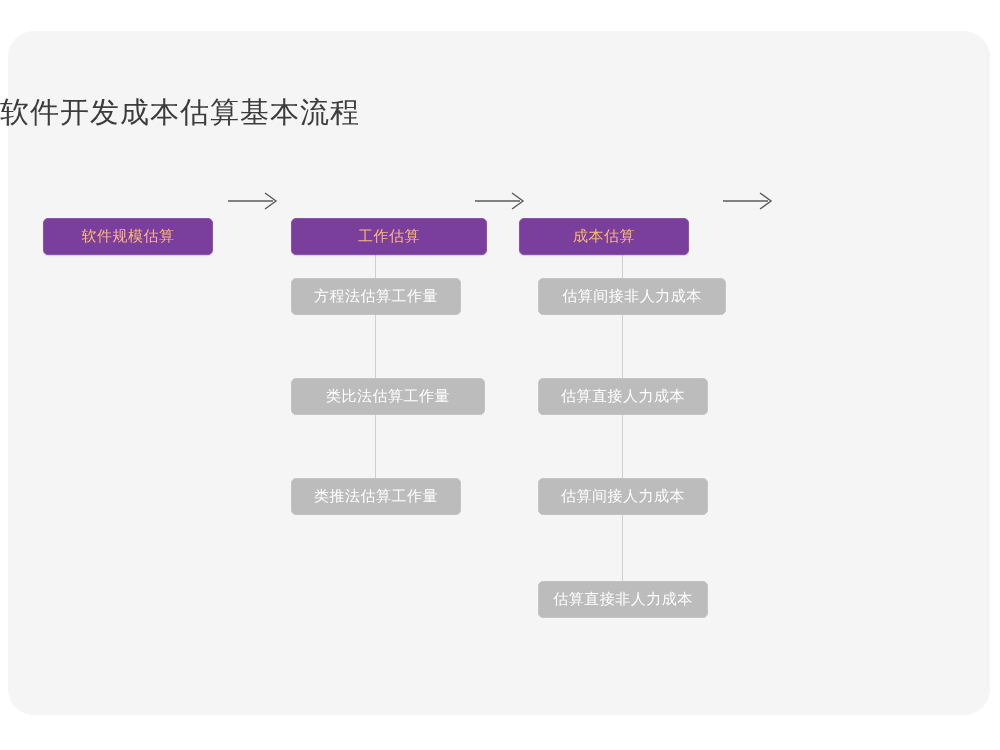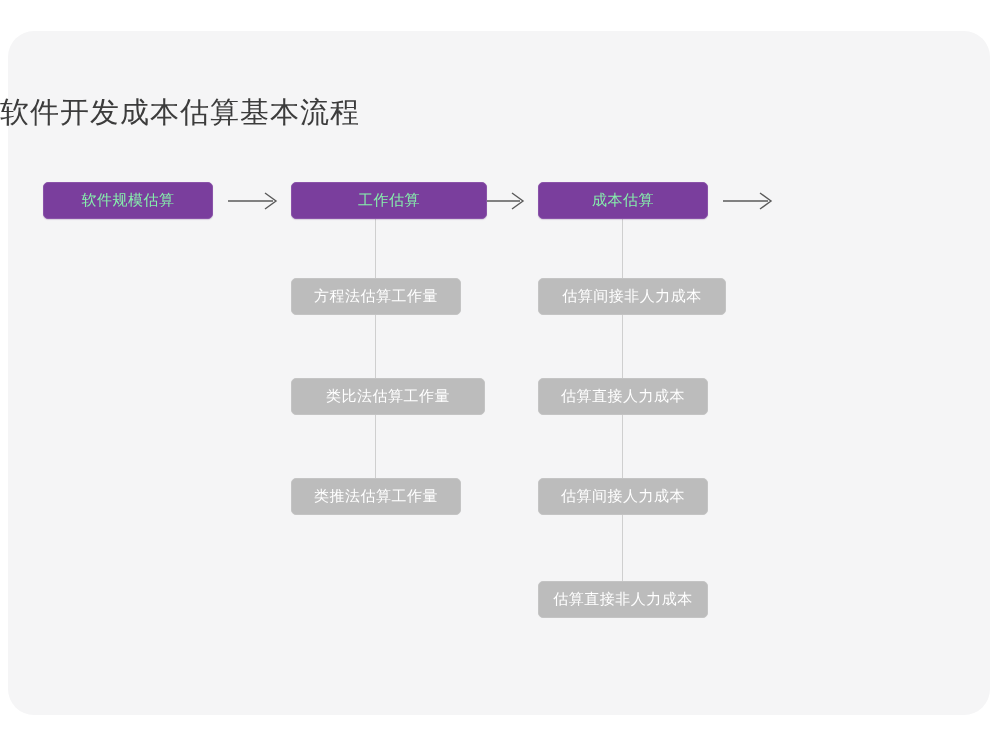--- a/index.html
+++ b/index.html
@@ -61,24 +61,25 @@
     align-items: center;
     justify-content: center;
     text-align: center;
     white-space: nowrap;
   }
   .node.primary {
     height: 37px;
     background: #7a3e9d;
     border: 1px solid #8a53a9;
     border-radius: 5px;
-    color: #86efac;
+    color: #fdba74;
     font-size: 15px;
     letter-spacing: 0.5px;
     box-shadow: 0 1px 1px rgba(90,45,115,0.18);
+    margin-top: 36px;
   }
   .node.secondary {
     height: 37px;
     background: #bcbcbc;
     border: 1px solid #c4c4c4;
     border-radius: 5px;
     color: #ffffff;
     font-size: 15px;
     letter-spacing: 0.5px;
   }
@@ -116,21 +117,21 @@
   </div>
 
   <div class="node primary" style="left:43px; top:182px; width:170px;">
     <span>软件规模估算</span>
   </div>
 
   <div class="node primary" style="left:291px; top:182px; width:196px;">
     <span>工作估算</span>
   </div>
 
-  <div class="node primary" style="left:538px; top:182px; width:170px;">
+  <div class="node primary" style="left:519px; top:182px; width:170px;">
     <span>成本估算</span>
   </div>
 
 
   <div class="node secondary" style="left:291px; top:278px; width:170px;">
     <span>方程法估算工作量</span>
   </div>
   <div class="node secondary" style="left:291px; top:378px; width:194px;">
     <span>类比法估算工作量</span>
   </div>

